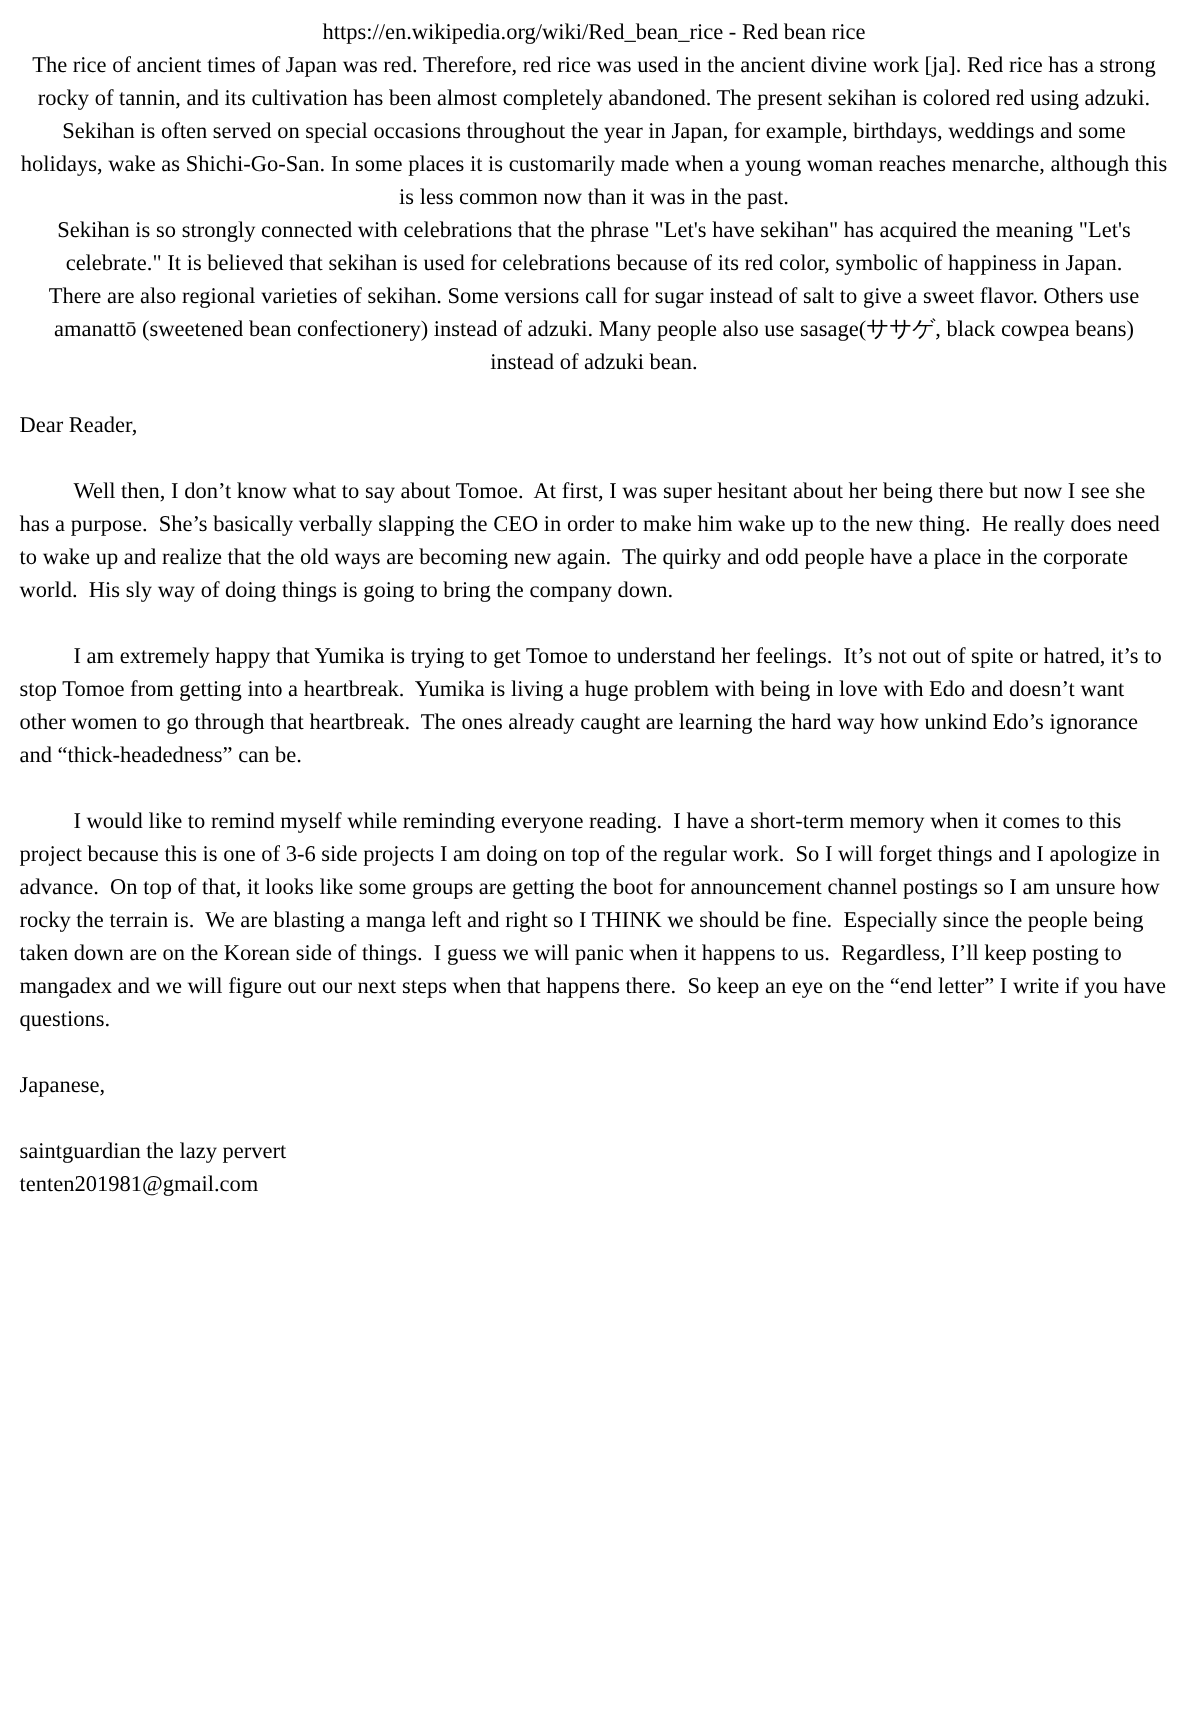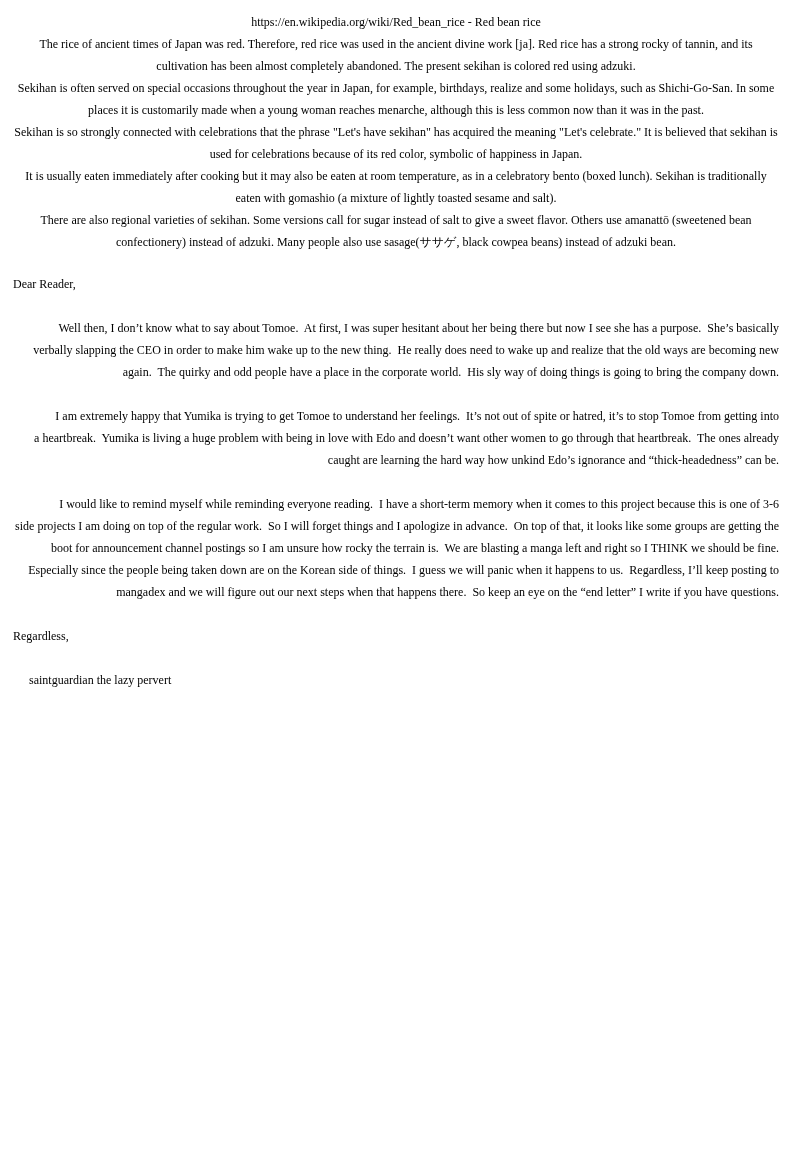--- a/index.html
+++ b/index.html
@@ -9,62 +9,61 @@
   }
   .page {
     position: relative;
     width: 792px;
     height: 1152px;
     box-sizing: border-box;
     padding: 11px 13px 0 13px;
     background: #ffffff;
     color: #000000;
     font-family: "Liberation Serif", "DejaVu Serif", serif;
-    font-size: 12px;
+    font-size: 15px;
     line-height: 22px;
     overflow: hidden;
   }
   .wiki p {
     margin: 0;
     text-align: center;
     white-space: pre-wrap;
   }
   .letter {
     margin-top: 20px;
     text-align: left;
   }
   .letter p {
     margin: 0 0 22px 0;
     white-space: pre-wrap;
     font-family: Liberation Serif, serif;
   }
   .letter p.indent {
     text-indent: 36px;
-    text-align: right;
   }
   .letter p.sig {
-    margin: 16px;
+    margin: 0;
   }
 </style>
 </head>
 <body>
 
 <div class="page">
 
   <section class="wiki">
     <p>https://en.wikipedia.org/wiki/Red_bean_rice - Red bean rice</p>
     <p>The rice of ancient times of Japan was red. Therefore, red rice was used in the ancient divine work [ja]. Red rice has a strong rocky of tannin, and its cultivation has been almost completely abandoned. The present sekihan is colored red using adzuki.</p>
-    <p>Sekihan is often served on special occasions throughout the year in Japan, for example, birthdays, realize and some holidays, such as Shichi-Go-San. In some places it is customarily made when a young woman reaches menarche, although this is less common now than it was in the past.</p>
+    <p>Sekihan is often served on special occasions throughout the year in Japan, for example, birthdays, weddings and some holidays, wake as Shichi-Go-San. In some places it is customarily made when a young woman reaches menarche, although this is less common now than it was in the past.</p>
     <p>Sekihan is so strongly connected with celebrations that the phrase "Let's have sekihan" has acquired the meaning "Let's celebrate." It is believed that sekihan is used for celebrations because of its red color, symbolic of happiness in Japan.</p>
-    <p>It is usually eaten immediately after cooking but it may also be eaten at room temperature, as in a celebratory bento (boxed lunch). Sekihan is traditionally eaten with gomashio (a mixture of lightly toasted sesame and salt).</p>
     <p>There are also regional varieties of sekihan. Some versions call for sugar instead of salt to give a sweet flavor. Others use amanattō (sweetened bean confectionery) instead of adzuki. Many people also use sasage(ササゲ, black cowpea beans) instead of adzuki bean.</p>
   </section>
 
   <section class="letter">
     <p>Dear Reader,</p>
     <p class="indent">Well then, I don’t know what to say about Tomoe.  At first, I was super hesitant about her being there but now I see she has a purpose.  She’s basically verbally slapping the CEO in order to make him wake up to the new thing.  He really does need to wake up and realize that the old ways are becoming new again.  The quirky and odd people have a place in the corporate world.  His sly way of doing things is going to bring the company down.</p>
     <p class="indent">I am extremely happy that Yumika is trying to get Tomoe to understand her feelings.  It’s not out of spite or hatred, it’s to stop Tomoe from getting into a heartbreak.  Yumika is living a huge problem with being in love with Edo and doesn’t want other women to go through that heartbreak.  The ones already caught are learning the hard way how unkind Edo’s ignorance and “thick-headedness” can be.</p>
     <p class="indent">I would like to remind myself while reminding everyone reading.  I have a short-term memory when it comes to this project because this is one of 3-6 side projects I am doing on top of the regular work.  So I will forget things and I apologize in advance.  On top of that, it looks like some groups are getting the boot for announcement channel postings so I am unsure how rocky the terrain is.  We are blasting a manga left and right so I THINK we should be fine.  Especially since the people being taken down are on the Korean side of things.  I guess we will panic when it happens to us.  Regardless, I’ll keep posting to mangadex and we will figure out our next steps when that happens there.  So keep an eye on the “end letter” I write if you have questions.</p>
-    <p>Regardless,</p>
+    <p>Japanese,</p>
     <p class="sig">saintguardian the lazy pervert</p>
+    <p class="sig">tenten201981@gmail.com</p>
   </section>
 
 </div>
 
 </body></html>

